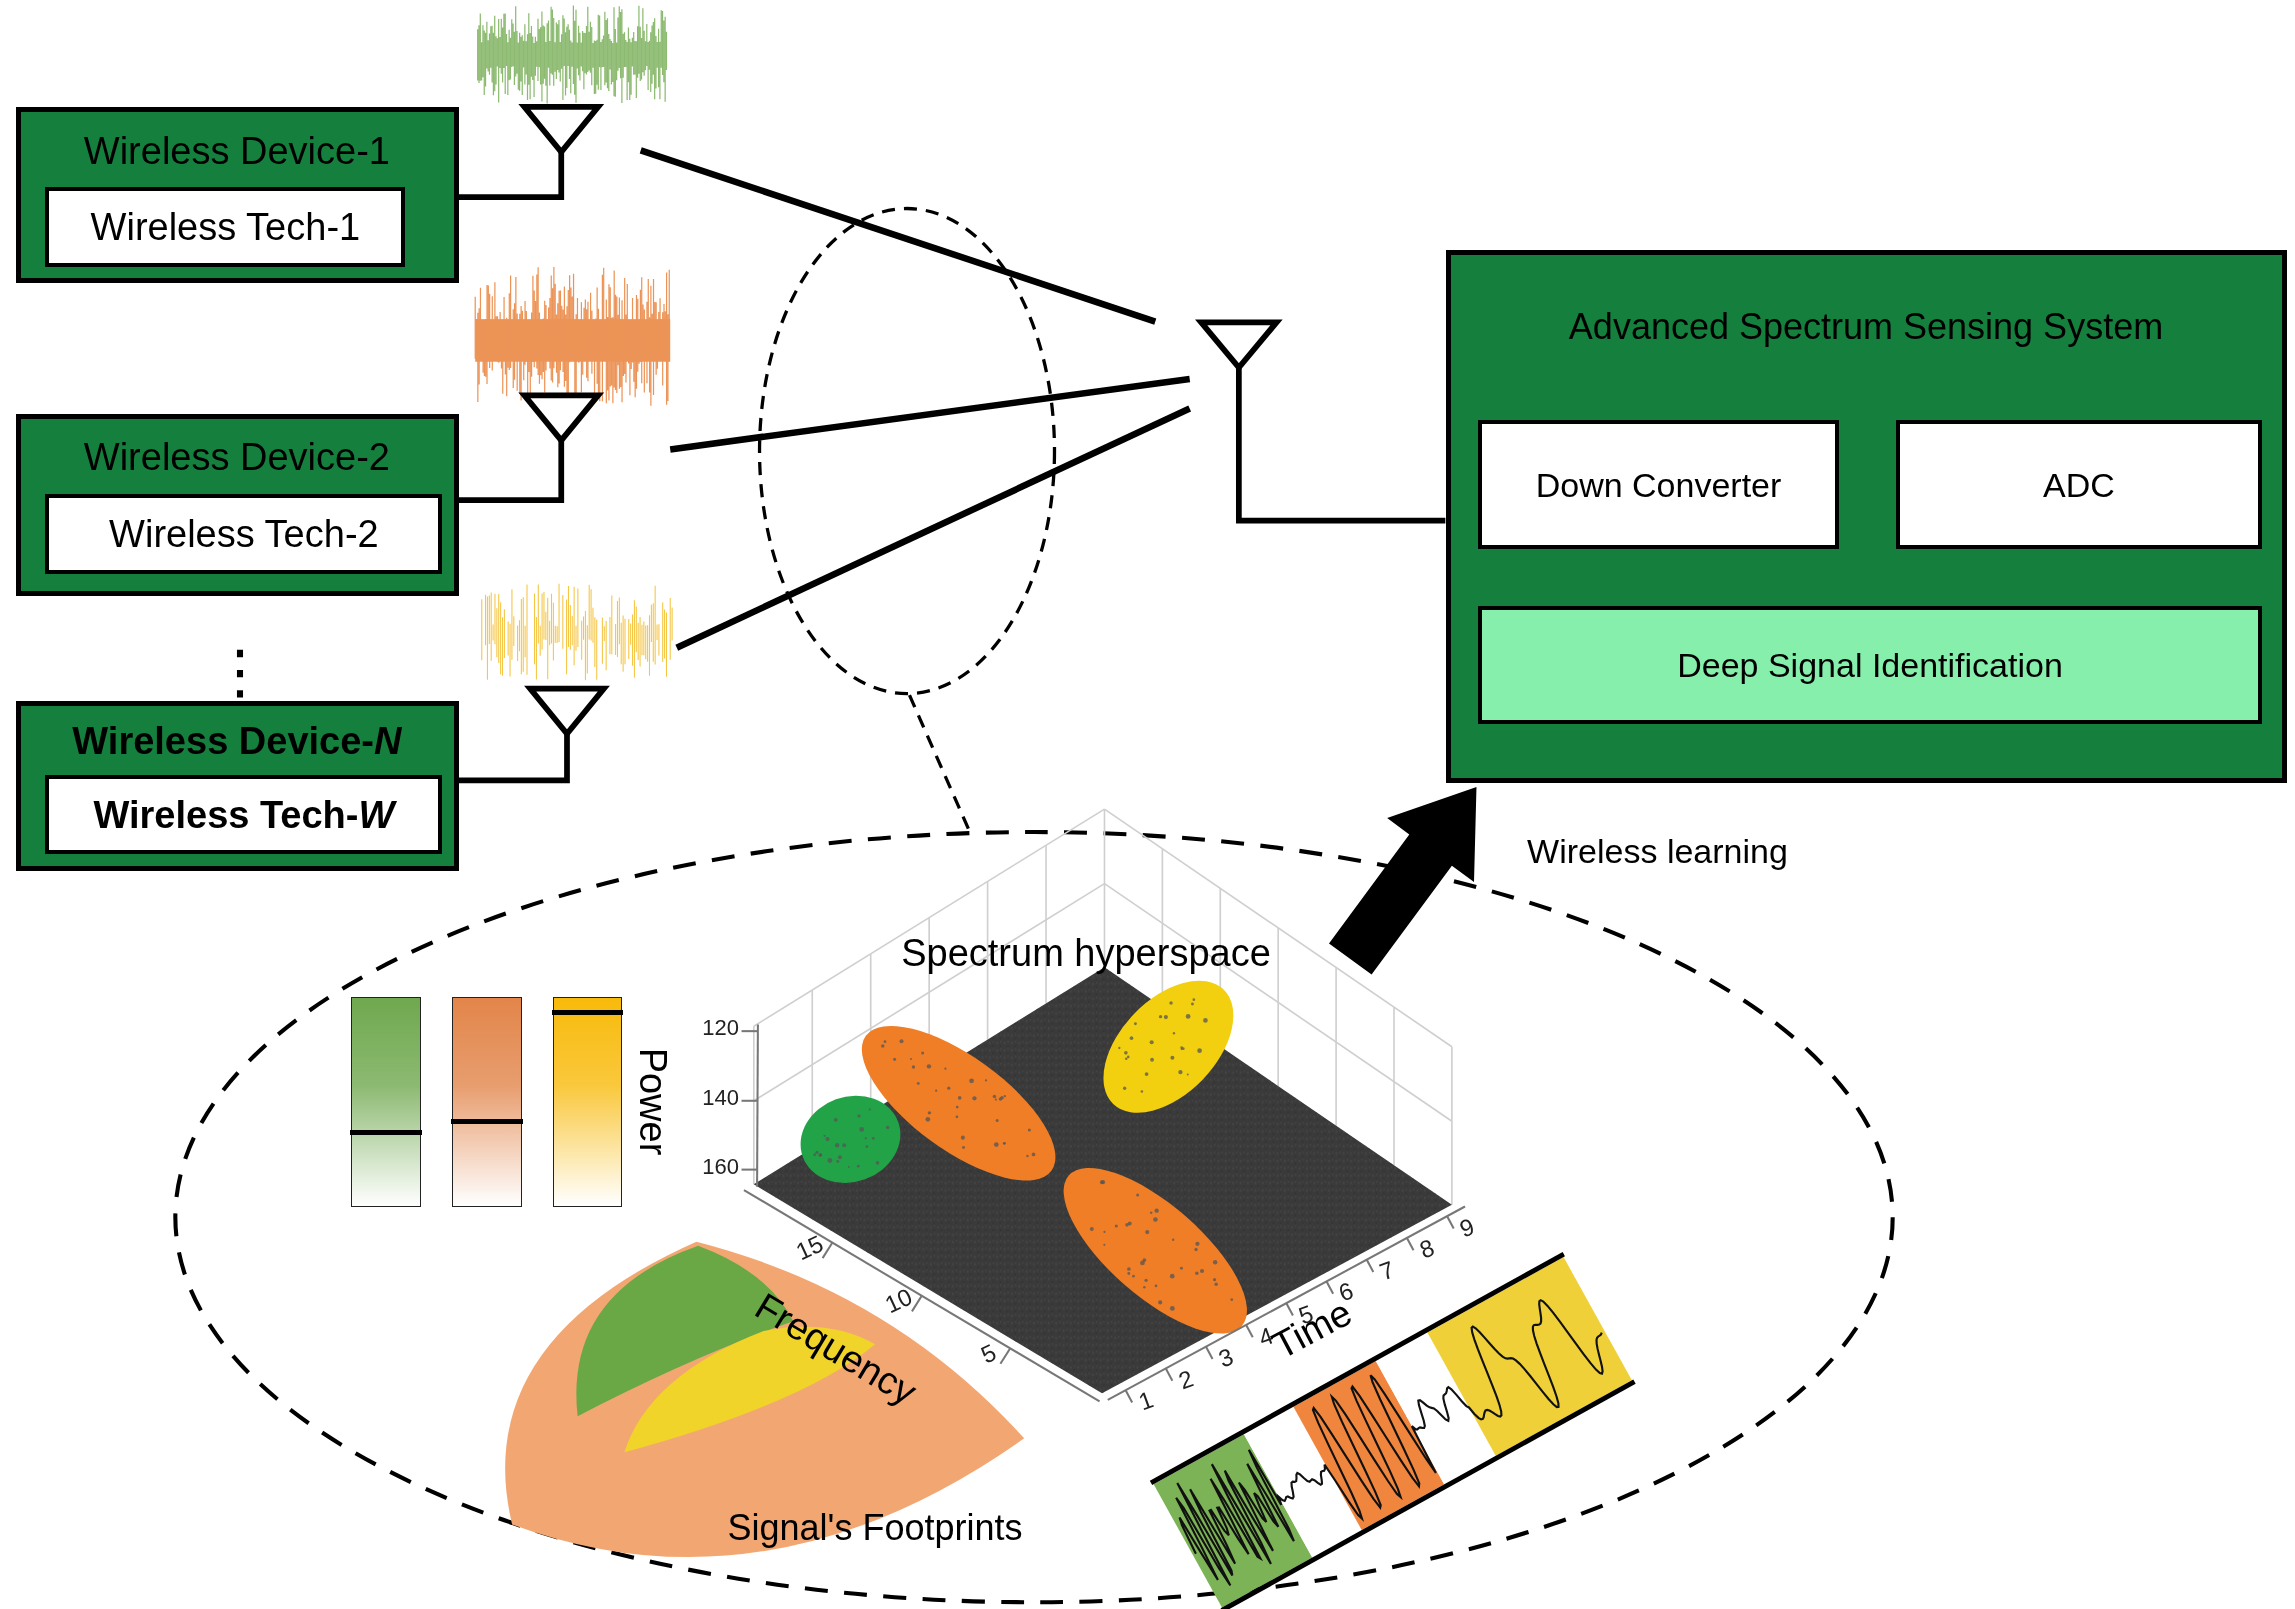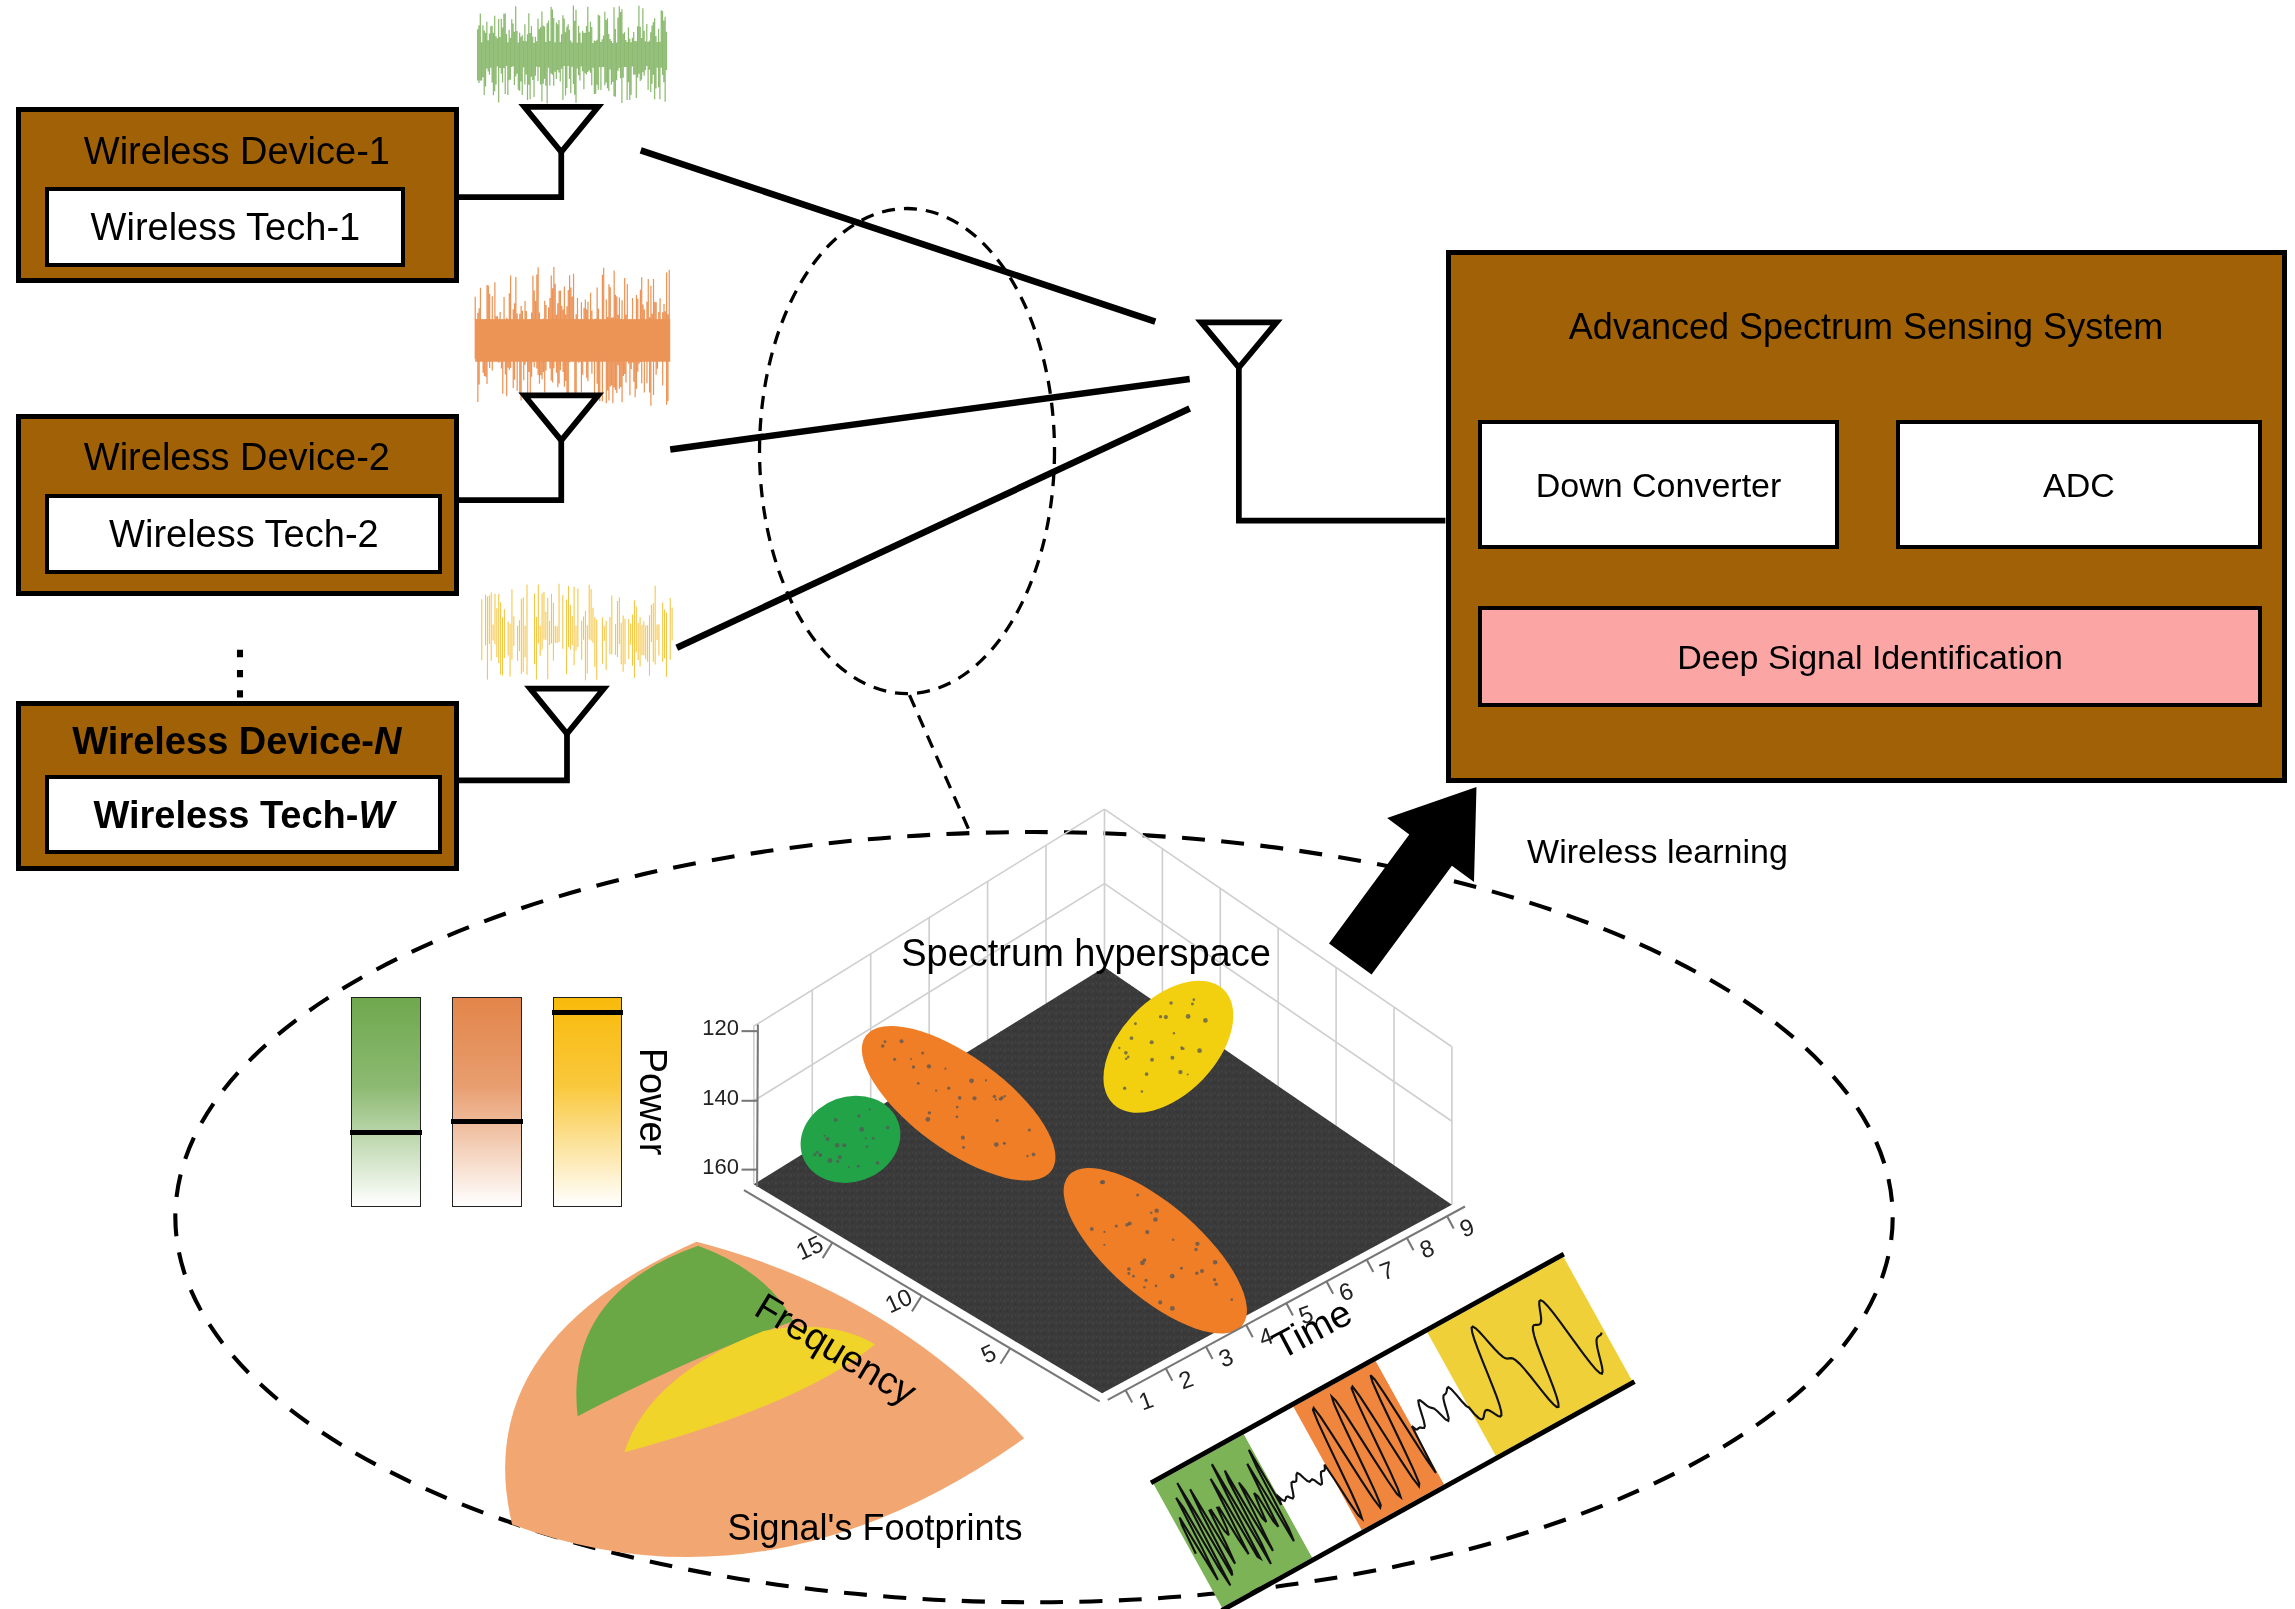--- a/index.html
+++ b/index.html
@@ -1,20 +1,20 @@
 <!DOCTYPE html>
 <html style="font-size:13px"><head>
 <meta charset="utf-8">
 <style>
   html,body{margin:0;padding:0;background:#888;}
   #page{position:relative;width:2295px;height:1610px;background:#fff;overflow:hidden;
         font-family:"Liberation Sans",sans-serif;color:#000;}
   .abs{position:absolute;}
   .ctr{display:flex;align-items:center;justify-content:center;text-align:center;}
-  .box{border:5.7px solid #000;background:#a16207;box-sizing:border-box;}
+  .box{border:5.7px solid #000;background:#15803d;box-sizing:border-box;}
   .ibox{border:4.1px solid #000;background:#fff;box-sizing:border-box;}
   .t46{font-size:38px;line-height:1;}
   .t44{font-size:36px;line-height:1;}
   .t42{font-size:34px;line-height:1;}
   .t29{font-size:24px;line-height:1;color:#222;}
   .t27{font-size:22px;line-height:1;color:#222;}
   .it{font-style:italic;}
   svg{position:absolute;left:0;top:0;}
   .bar{position:absolute;width:70px;height:210px;border:1.6px solid #222;box-sizing:border-box;}
   .bar .mark{position:absolute;left:-1.6px;right:-1.6px;height:4.9px;background:#000;}
@@ -300,21 +300,21 @@
   <div class="abs box" style="left:1446px;top:250px;width:841px;height:533px;border-width:5.7px;"></div>
   <div class="abs ctr t44" style="left:1454px;top:305px;width:824px;height:43px;">
     <span>Advanced Spectrum Sensing System</span>
   </div>
   <div class="abs ctr t42" style="left:1478px;top:420px;width:361px;height:129px;border:4.9px solid #000;box-sizing:border-box;background:#fff;">
     <span>Down Converter</span>
   </div>
   <div class="abs ctr t42" style="left:1896px;top:420px;width:366px;height:129px;border:4.9px solid #000;box-sizing:border-box;background:#fff;">
     <span>ADC</span>
   </div>
-  <div class="abs ctr t42" style="left:1478px;top:606px;width:784px;height:101px;border:4.9px solid #000;box-sizing:border-box;background:#fca5a5;">
+  <div class="abs ctr t42" style="left:1478px;top:606px;width:784px;height:118px;border:4.9px solid #000;box-sizing:border-box;background:#86efac;">
     <span>Deep Signal Identification</span>
   </div>
 
   <div class="abs ctr t42" style="left:1469px;top:830px;width:377px;height:41px;">
     <span>Wireless learning</span>
   </div>
 
   <div class="abs ctr t46" style="left:840px;top:931px;width:492px;height:43px;">
     <span>Spectrum hyperspace</span>
   </div>

